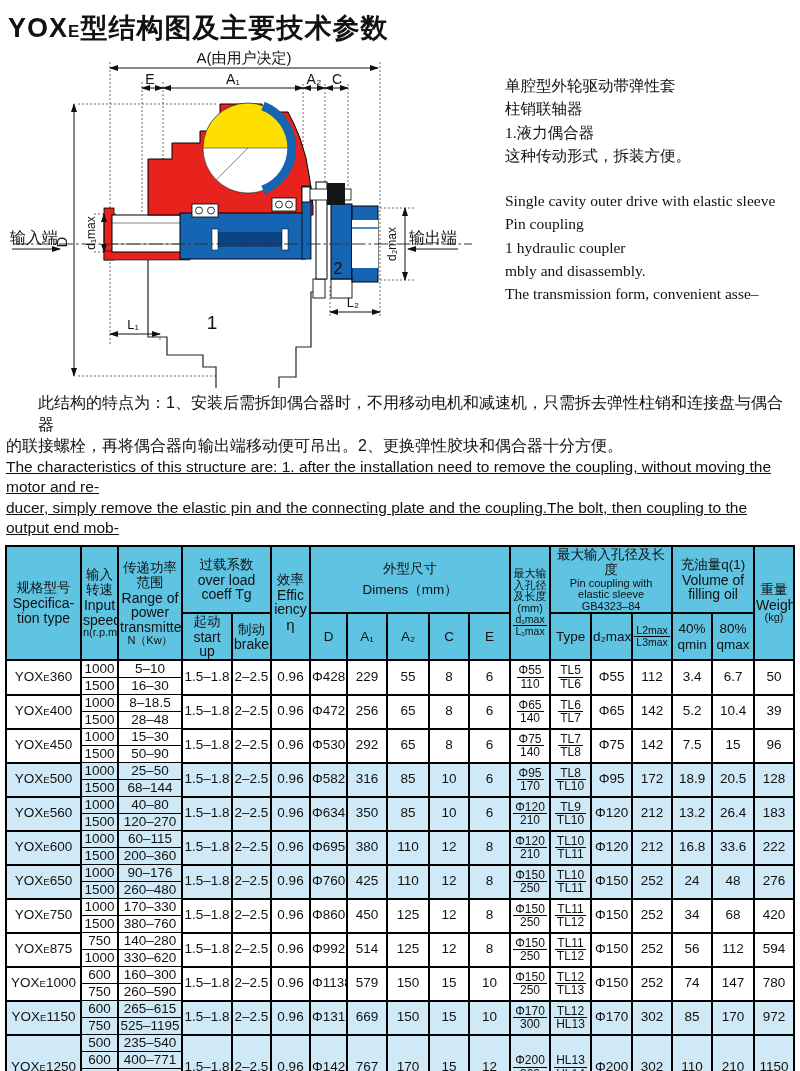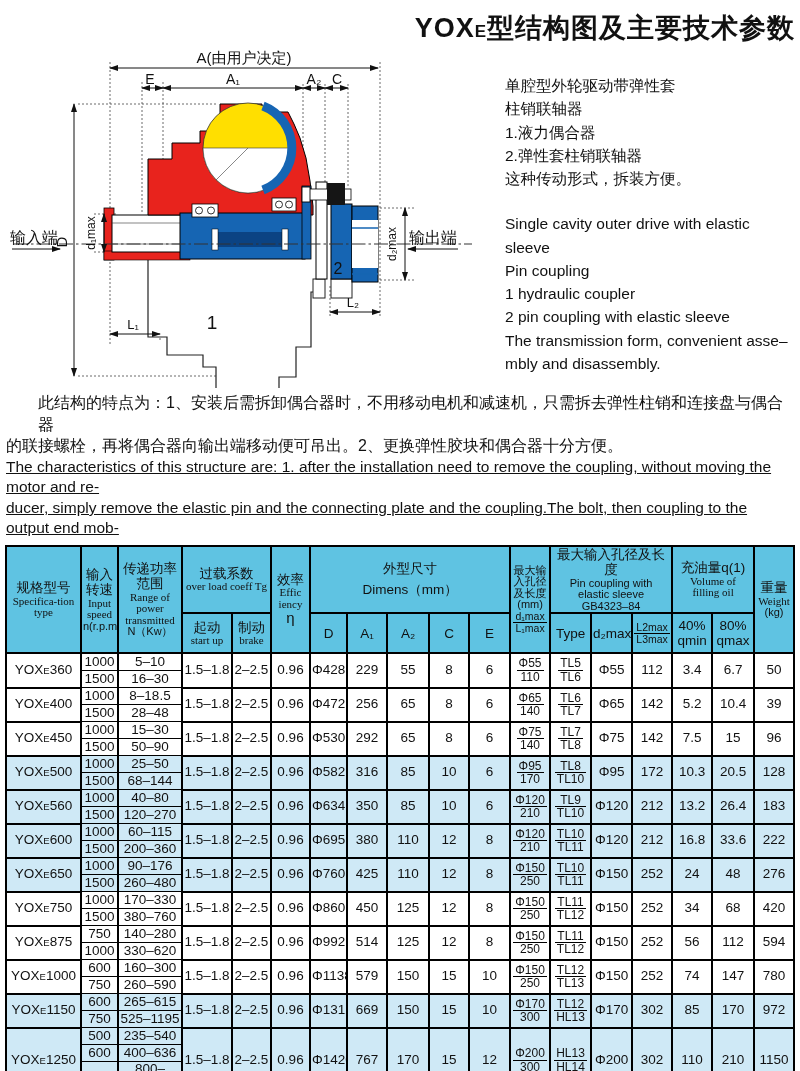--- a/index.html
+++ b/index.html
@@ -1,41 +1,41 @@
 <!DOCTYPE html>
 <html><head>
 <meta charset="utf-8">
 <style>
   html,body{margin:0;padding:0;}
   body{
     width:800px;height:1071px;position:relative;background:#fff;
     font-family:"Liberation Sans","DejaVu Sans",sans-serif;color:#111;
   }
   
-  .page-title{margin:10px 5px 0 8px;font-size:27px;font-weight:bold;letter-spacing:1px;text-align:right;}
+  .page-title{margin:10px 16px 0 8px;font-size:27px;font-weight:bold;letter-spacing:1px;}
   .page-title .tsub{font-size:17px;font-weight:bold;}
   
   .diagram-wrap{position:relative;height:342px;}
   .diagram-svg{position:absolute;left:0;top:0;}
-  .side-text{position:absolute;left:505px;top:28px;width:292px;font-size:15.5px;line-height:1.5;}
+  .side-text{position:absolute;left:505px;top:28px;width:292px;font-size:15.5px;line-height:1.5;font-family:Liberation Serif, serif;}
   .side-text .gap{height:22px;}
   
   .features{margin:4px 6px 0 6px;}
   .features .cnline{font-size:16px;line-height:1.35;}
   .features .indent{padding-left:32px;}
   .features .enline{font-size:15.5px;line-height:1.32;text-decoration:underline;}
   
   table.spec{
     border-collapse:collapse;table-layout:fixed;width:790px;margin:6px 5px 0 5px;
     text-align:center;
   }
   table.spec th,table.spec td{border:2px solid #000;padding:0 1px;overflow:hidden;}
   thead th{background:#5fc3e2;font-weight:normal;vertical-align:middle;}
   thead .cn{font-size:13.5px;line-height:1.15;}
-  thead .en{font-size:11px;line-height:1.05;font-family:Liberation Serif, serif;}
+  thead .en{font-size:14px;line-height:1.05;}
   thead .en2{font-size:11px;line-height:1.05;}
   thead .sym{font-size:15px;line-height:1.1;}
   thead tr.h1{height:50px;}
   thead tr.h2{height:40px;}
   tbody td{font-size:13.5px;height:16px;line-height:1.1;background:#fff;}
   tbody tr.hl td{background:#cfe9f6;}
   tbody td.sub{border-top-width:1px;border-bottom-width:1px;}
   tbody td.model{font-size:13.5px;}
   .msub{font-size:9.5px;}
   .fr{display:inline-block;text-align:center;line-height:1.05;font-size:12px;vertical-align:middle;}
@@ -149,29 +149,27 @@
       <text x="433" y="197" font-size="16">输出端</text>
       <text x="212" y="283" font-size="19">1</text>
       <text x="338" y="228" font-size="16">2</text>
     </g>
   </svg>
 
   <div class="side-text">
     <div>单腔型外轮驱动带弹性套</div>
     <div>柱销联轴器</div>
     <div>1.液力偶合器</div>
-    <div>2.弹性套柱销联轴器</div>
     <div>这种传动形式，拆装方便。</div>
     <div class="gap"></div>
     <div>Single cavity outer drive with elastic sleeve</div>
     <div>Pin coupling</div>
     <div>1 hydraulic coupler</div>
-    <div>2 pin coupling with elastic sleeve</div>
+    <div>mbly and disassembly.</div>
     <div>The transmission form, convenient asse–</div>
-    <div>mbly and disassembly.</div>
   </div>
 </div>
 
 <div class="features">
   <div class="cnline indent">此结构的特点为：1、安装后需拆卸偶合器时，不用移动电机和减速机，只需拆去弹性柱销和连接盘与偶合器</div>
   <div class="cnline">的联接螺栓，再将偶合器向输出端移动便可吊出。2、更换弹性胶块和偶合器十分方便。</div>
   <div class="enline">The characteristics of this structure are: 1. after the installation need to remove the coupling, without moving the motor and re-</div>
   <div class="enline">ducer, simply remove the elastic pin and the connecting plate and the coupling.The bolt, then coupling to the output end mob-</div>
 </div>
 
@@ -359,21 +357,21 @@
         <td rowspan="2">0.96</td>
         <td rowspan="2">Φ582</td>
         <td rowspan="2">316</td>
         <td rowspan="2">85</td>
         <td rowspan="2">10</td>
         <td rowspan="2">6</td>
         <td rowspan="2"><div class="fr"><div class="t">Φ95</div><div class="b">170</div></div></td>
         <td rowspan="2"><div class="fr"><div class="t">TL8</div><div class="b">TL10</div></div></td>
         <td rowspan="2">Φ95</td>
         <td rowspan="2">172</td>
-        <td rowspan="2">10.3</td>
+        <td rowspan="2">18.9</td>
         <td rowspan="2">20.5</td>
         <td rowspan="2">128</td>
       </tr>
       <tr class="hl">
         <td class="sub">1500</td>
         <td class="sub">68–144</td>
       </tr>
       <tr class="hl">
         <td class="model" rowspan="2"><span>YOX</span><span class="msub">E</span><span>560</span></td>
         <td class="sub">1000</td>
@@ -557,20 +555,20 @@
         <td rowspan="3"><div class="fr"><div class="t">Φ200</div><div class="b">300</div></div></td>
         <td rowspan="3"><div class="fr"><div class="t">HL13</div><div class="b">HL14</div></div></td>
         <td rowspan="3">Φ200</td>
         <td rowspan="3">302</td>
         <td rowspan="3">110</td>
         <td rowspan="3">210</td>
         <td rowspan="3">1150</td>
       </tr>
       <tr class="hl">
         <td class="sub">600</td>
-        <td class="sub">400–636</td>
+        <td class="sub">400–771</td>
       </tr>
       <tr class="hl">
         <td class="sub">750</td>
         <td class="sub">800–1800</td>
       </tr>
     </tbody>
 </table>
 
 </body></html>

